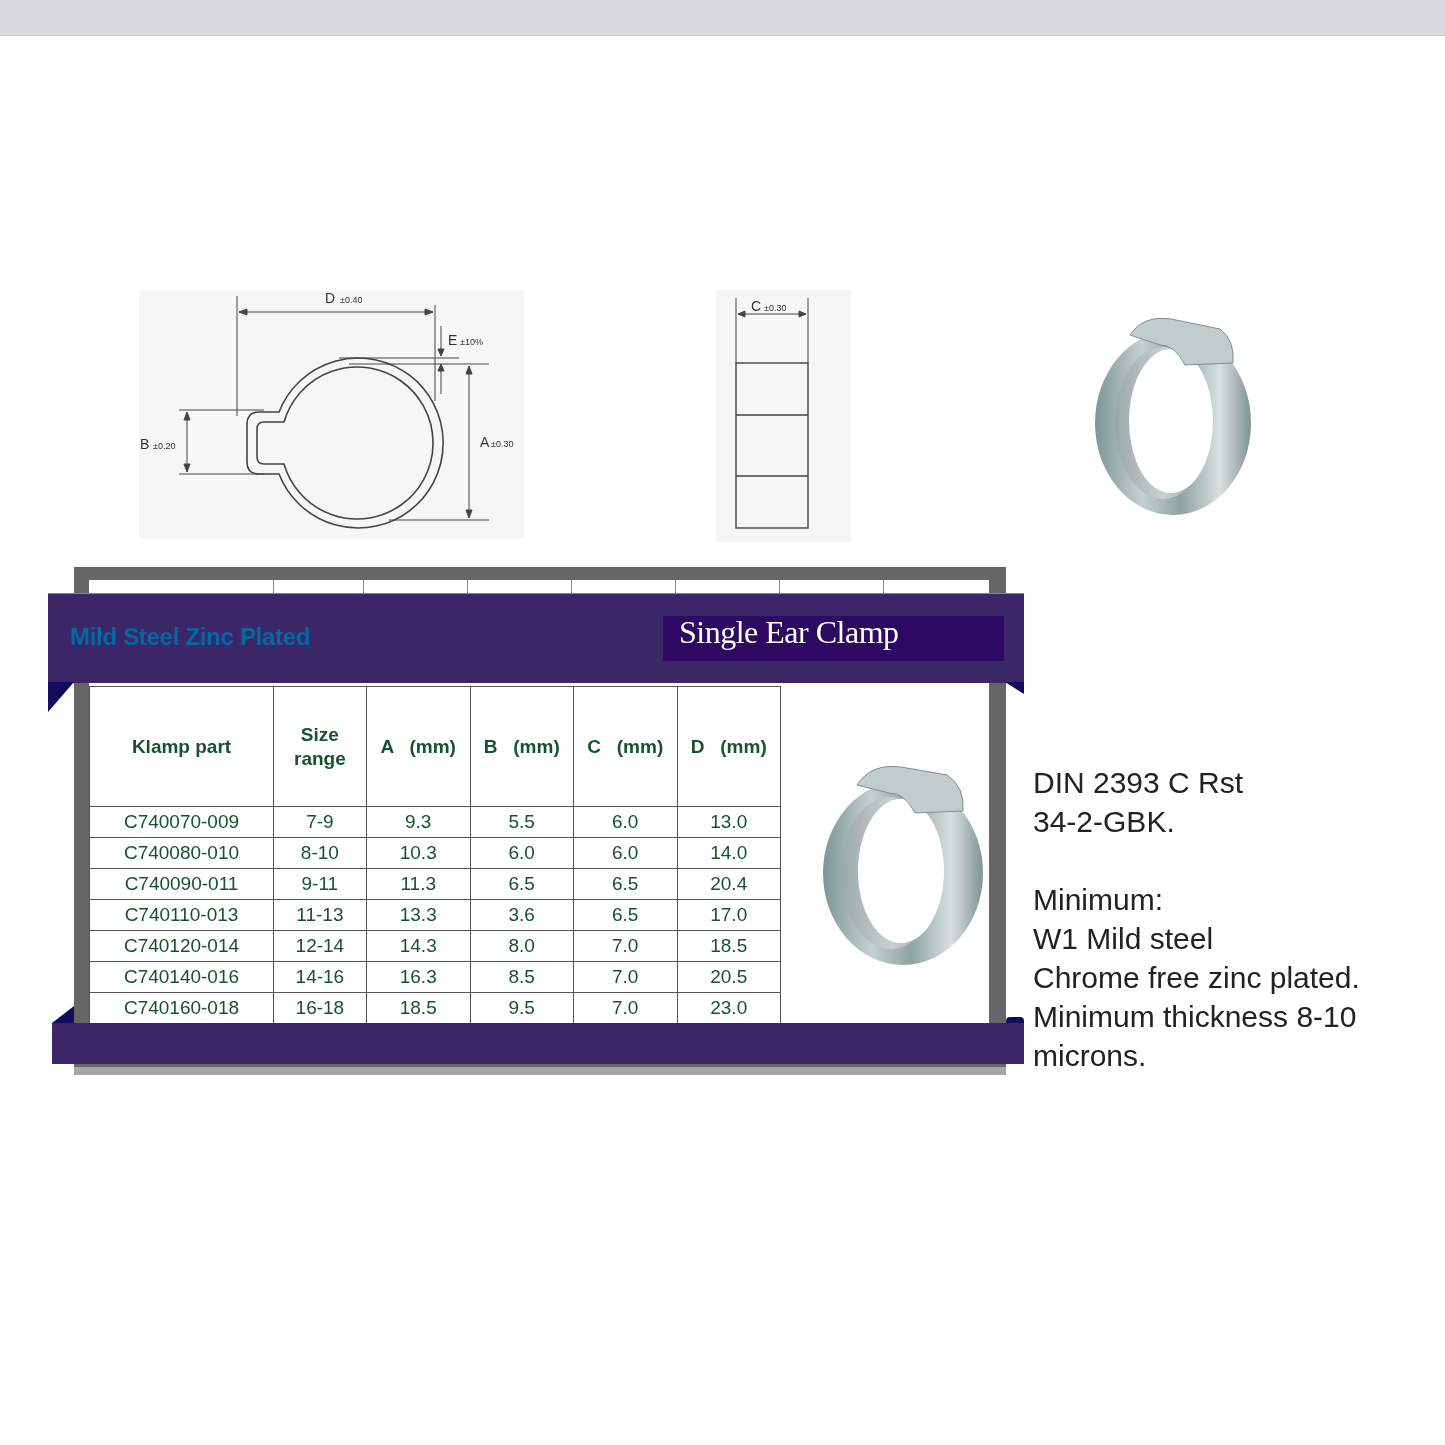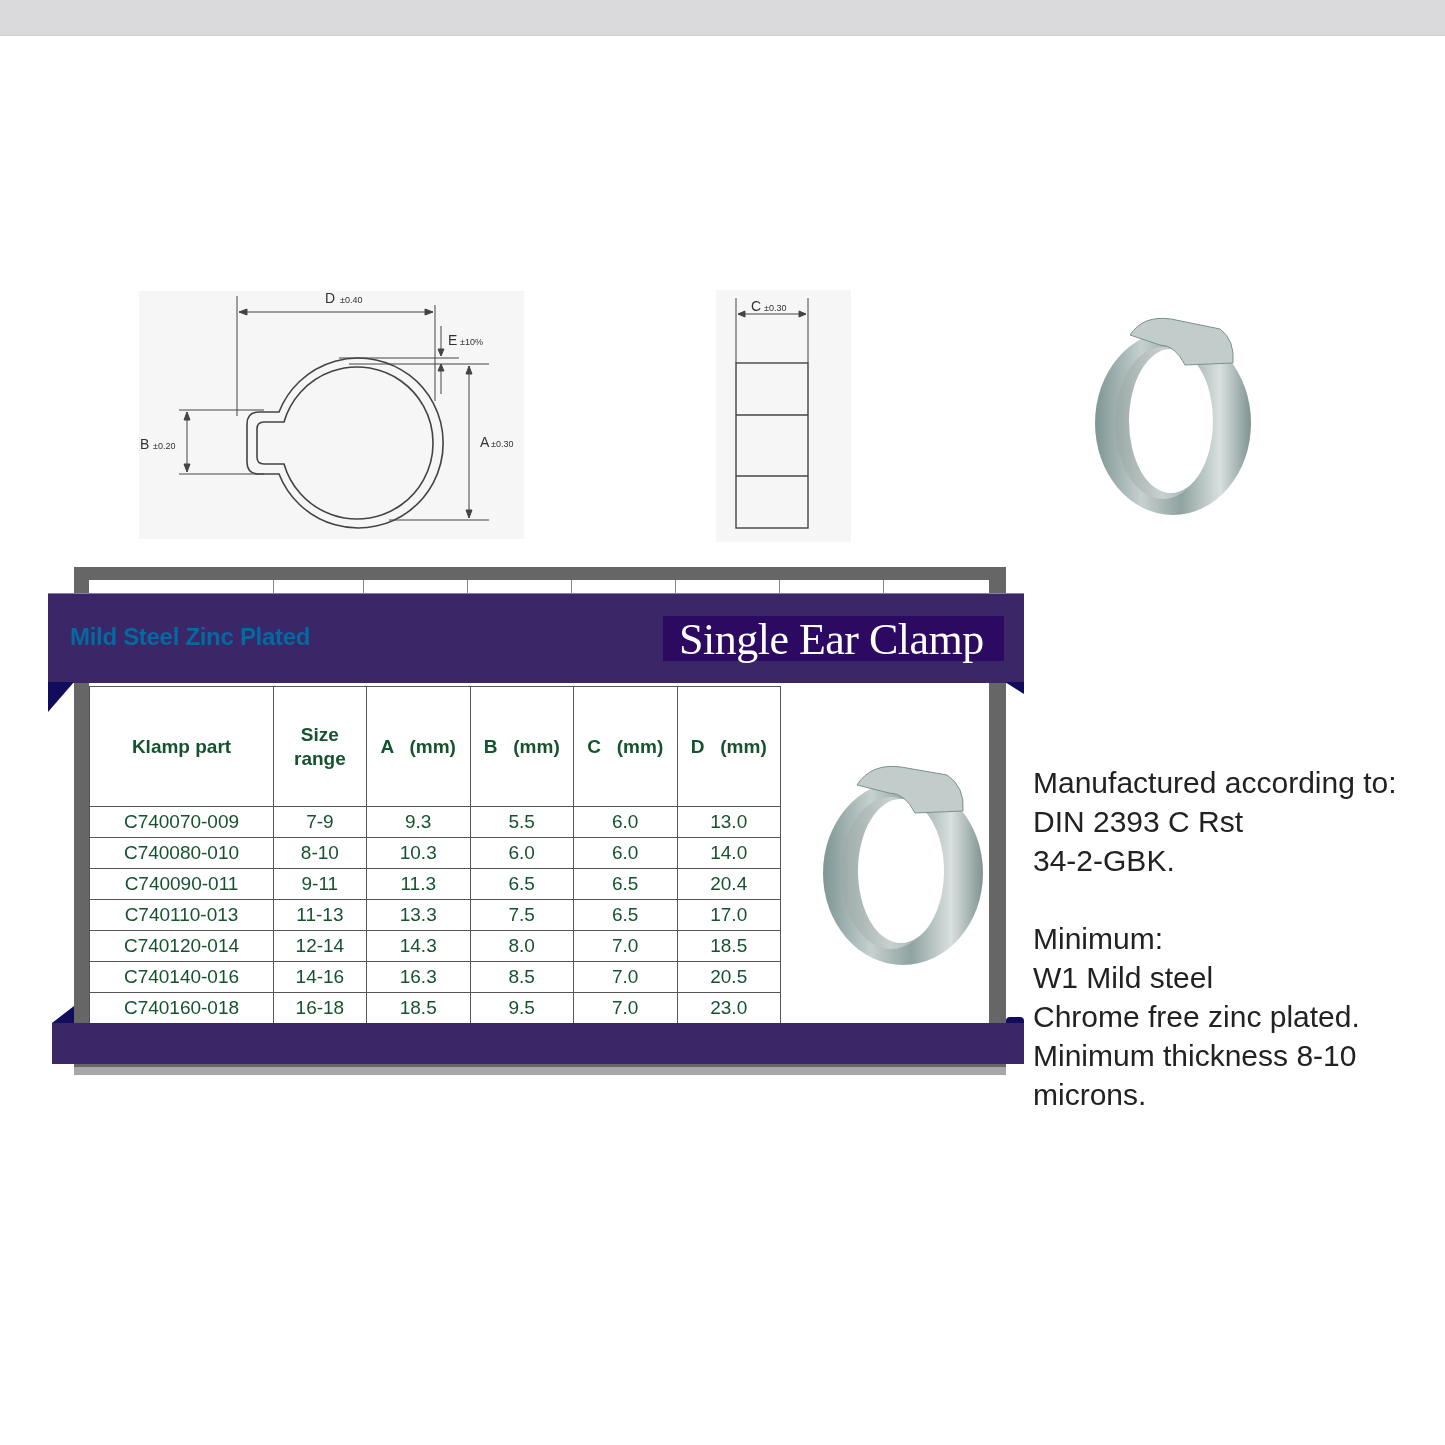--- a/index.html
+++ b/index.html
@@ -56,21 +56,21 @@
   .banner-left-title {
     position: absolute; left: 70px; top: 623px;
     color: #0369a1; font-weight: bold; font-size: 24px; letter-spacing: -0.3px;
   }
   .banner-right-box {
     position: absolute; left: 663px; top: 616px; width: 341px; height: 45px;
     background: #2c0a62;
   }
   .banner-right-title {
     position: absolute; left: 679px; top: 614px;
-    color: #ffffff; font-family: "Liberation Serif", serif; font-size: 44px;
+    color: #ffffff; font-family: "Liberation Serif", serif; font-size: 32px;
     letter-spacing: -0.5px;
   }
   .bottom-band {
     position: absolute; left: 52px; top: 1023px; width: 972px; height: 41px;
     background: #3b2667;
   }
   .bottom-fold-left {
     position: absolute; left: 52px; top: 1006px; width: 0; height: 0;
     border-bottom: 17px solid #120c5c; border-left: 22px solid transparent;
   }
@@ -266,21 +266,21 @@
       <td>11.3</td>
       <td>6.5</td>
       <td>6.5</td>
       <td>20.4</td>
       <td class="blank"></td>
     </tr>
     <tr>
       <td>C740110-013</td>
       <td>11-13</td>
       <td>13.3</td>
-      <td>7.5</td>
+      <td>3.6</td>
       <td>6.5</td>
       <td>17.0</td>
       <td class="blank"></td>
     </tr>
     <tr>
       <td>C740120-014</td>
       <td>12-14</td>
       <td>14.3</td>
       <td>8.0</td>
       <td>7.0</td>
@@ -329,21 +329,20 @@
     <ellipse cx="86" cy="116" rx="43" ry="72" fill="#ffffff"></ellipse>
     <path d="M 42 30 Q 56 8 86 12 L 132 20 Q 150 32 148 56 L 100 58 Q 90 38 74 38 Z" fill="#c2cccb" stroke="#7e908e" stroke-width="1"></path>
   </svg>
 </div>
 
 <div class="bottom-fold-left"></div>
 <div class="bottom-fold-right"></div>
 <div class="bottom-band"></div>
 
 <div class="desc">
-  <p>Manufactured according to:</p>
   <p>DIN 2393 C Rst</p>
   <p>34-2-GBK.</p>
   <div class="gap"></div>
   <p>Minimum:</p>
   <p>W1 Mild steel</p>
   <p>Chrome free zinc plated.</p>
   <p>Minimum thickness 8-10</p>
   <p>microns.</p>
 </div>
 

